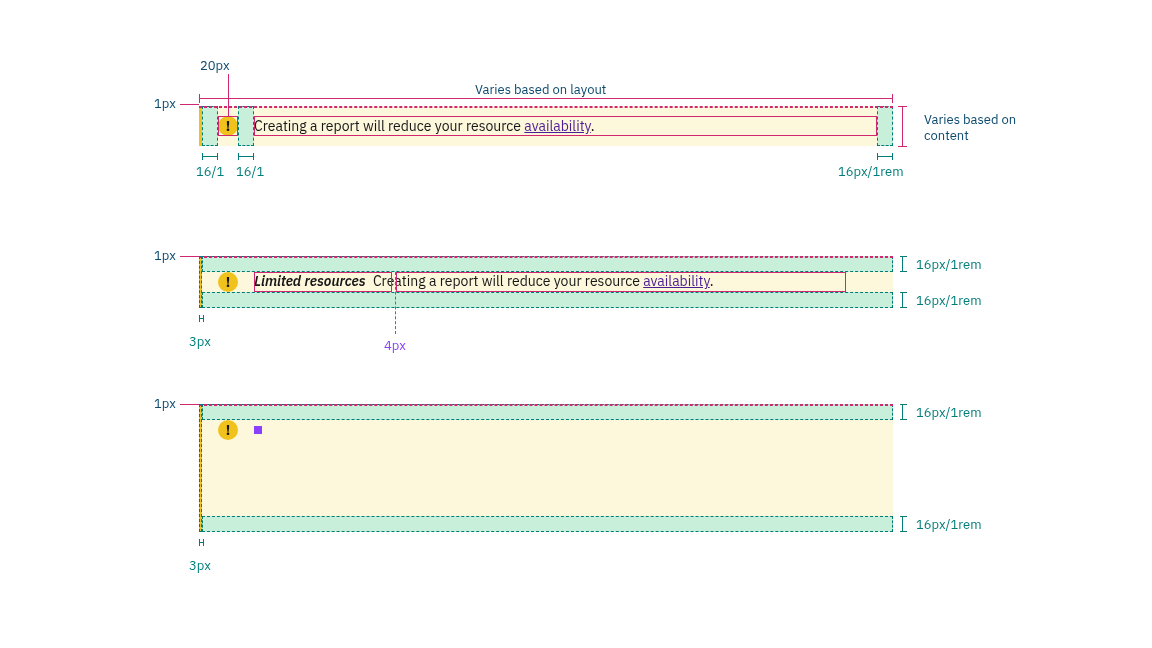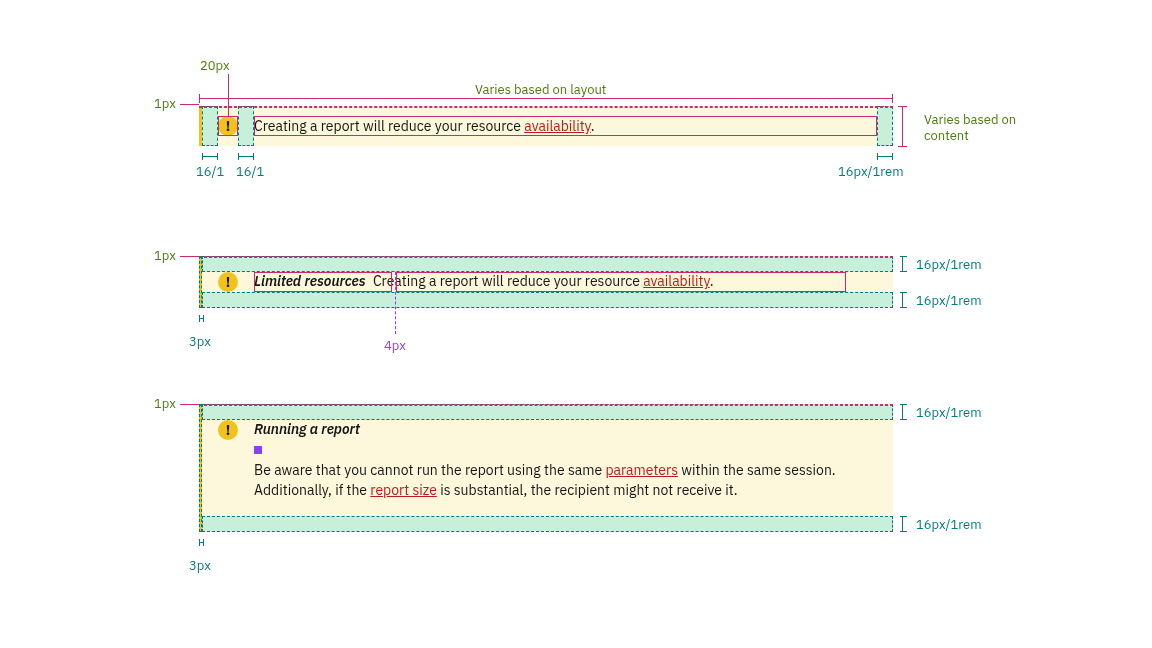--- a/index.html
+++ b/index.html
@@ -10,21 +10,21 @@
     font-size: 14px;
     color: #161616;
     background: #fff;
     width: 1152px;
     height: 648px;
     position: relative;
   }
   .canvas { position: absolute; inset: 0; }
 
   
-  .pink   { color: #4d7c0f; }
+  .pink   { color: #0c4a6e; }
   .teal   { color: #007d79; }
   .purple { color: #8a3ffc; }
 
   
   .ann {
     position: absolute;
     font-size: 13px;
     line-height: 1.2;
     white-space: nowrap;
   }
@@ -75,21 +75,21 @@
     font-weight: 700;
     color: #161616;
     font-size: 14px;
   }
   .wbody {
     font-size: 14px;
     line-height: 1.4;
     color: #161616;
   }
   .wtitle { font-weight: 600; font-style: italic; }
-  a.link { color: #b91c1c; text-decoration: underline; }
+  a.link { color: #4c1d95; text-decoration: underline; }
 
   
   .hline.pink { position:absolute; height:1px; background:#d12771; }
   .vline.pink { position:absolute; width:1px; background:#d12771; }
 
   
   .ibeam {
     position:absolute;
     width: 8px;
     border-left: 1px solid;
@@ -215,25 +215,21 @@
     <div class="leftbar"></div>
 
     <div class="padgreen" style="left:3px; right:0; top:0; height:16px;"></div>
     <div class="padgreen" style="left:3px; right:0; bottom:0; height:16px;"></div>
     <div class="dash-teal" style="left:3px; right:0; top:0; height:16px;"></div>
     <div class="dash-teal" style="left:3px; right:0; bottom:0; height:16px;"></div>
 
     <div class="wicon" style="position:absolute; left:19px; top:16px;">!</div>
 
     <div class="wbody" style="position:absolute; left:55px; top:16px; right:16px;">
-      <div class="wtitle">Running a report</div>
       <span class="tiny-purple-square"></span>
-      <div style="margin-top:2px;">
-        <span>Be aware that you cannot run the report using the same </span><a class="link" href="#">parameters</a><span> within the same session. Additionally, if the </span><a class="link" href="#">report size</a><span> is substantial, the recipient might not receive it.</span>
-      </div>
     </div>
 
     <div class="dash-pink" style="left:0; right:0; top:0; height:0;"></div>
   </div>
 
   <div class="dash-teal" style="left:199px; top:404px; width:3px; height:128px;"></div>
   <div class="hbeam teal" style="left:199px; top:542px; width:5px; color:#007d79;"></div>
   <span class="ann teal" style="left:189px; top:558px;">3px</span>
 
   <span class="ann pink" style="left:154px; top:396px;">1px</span>

